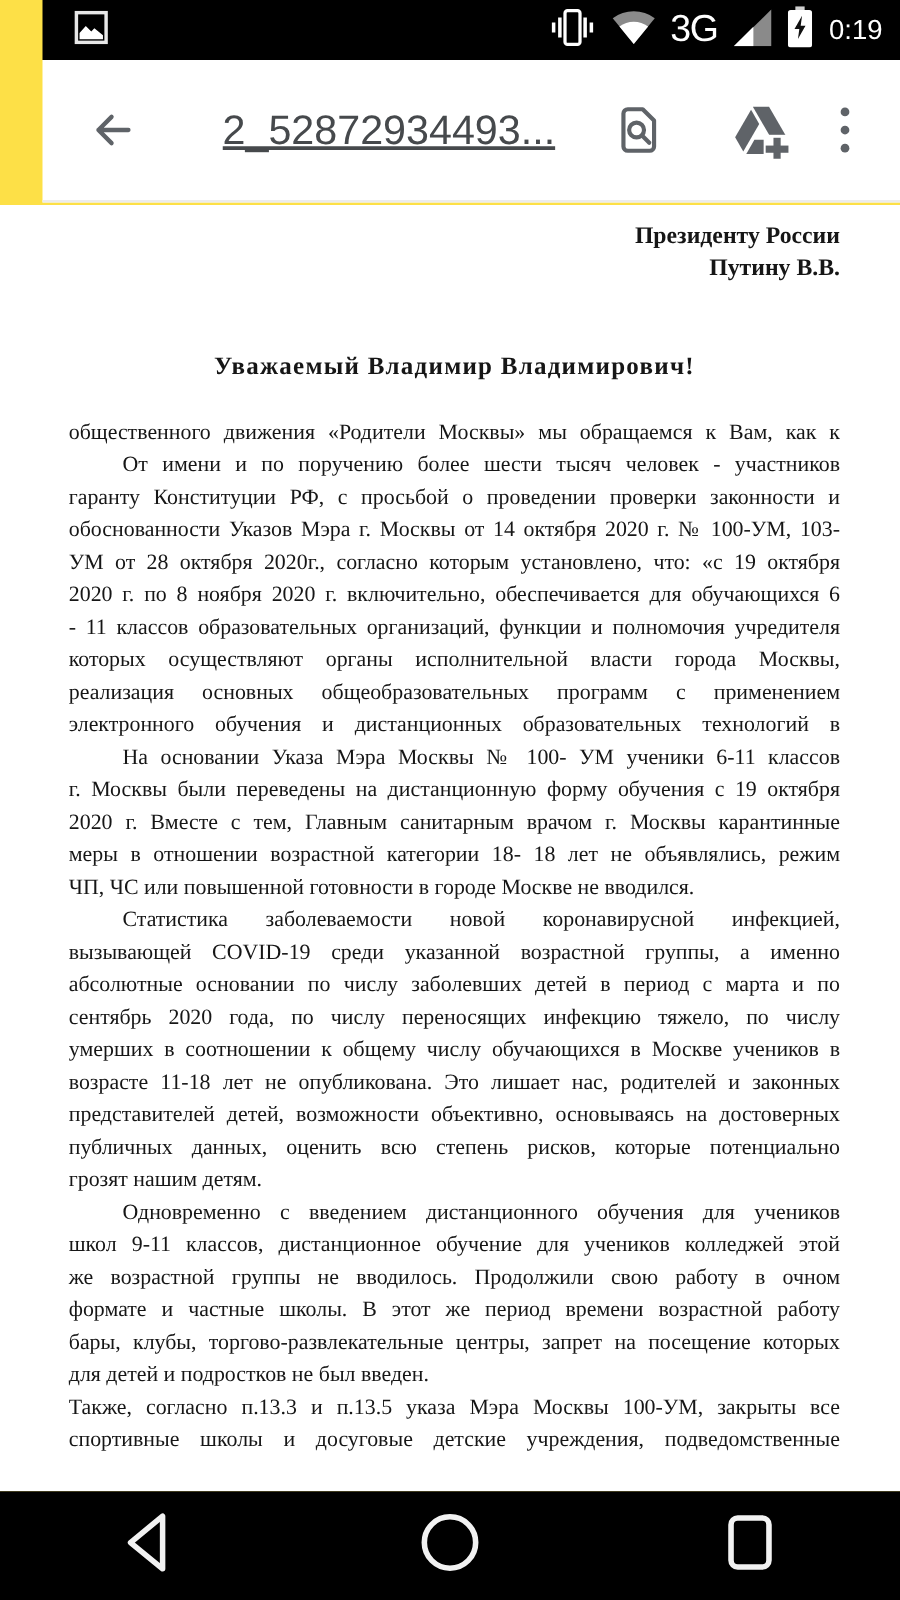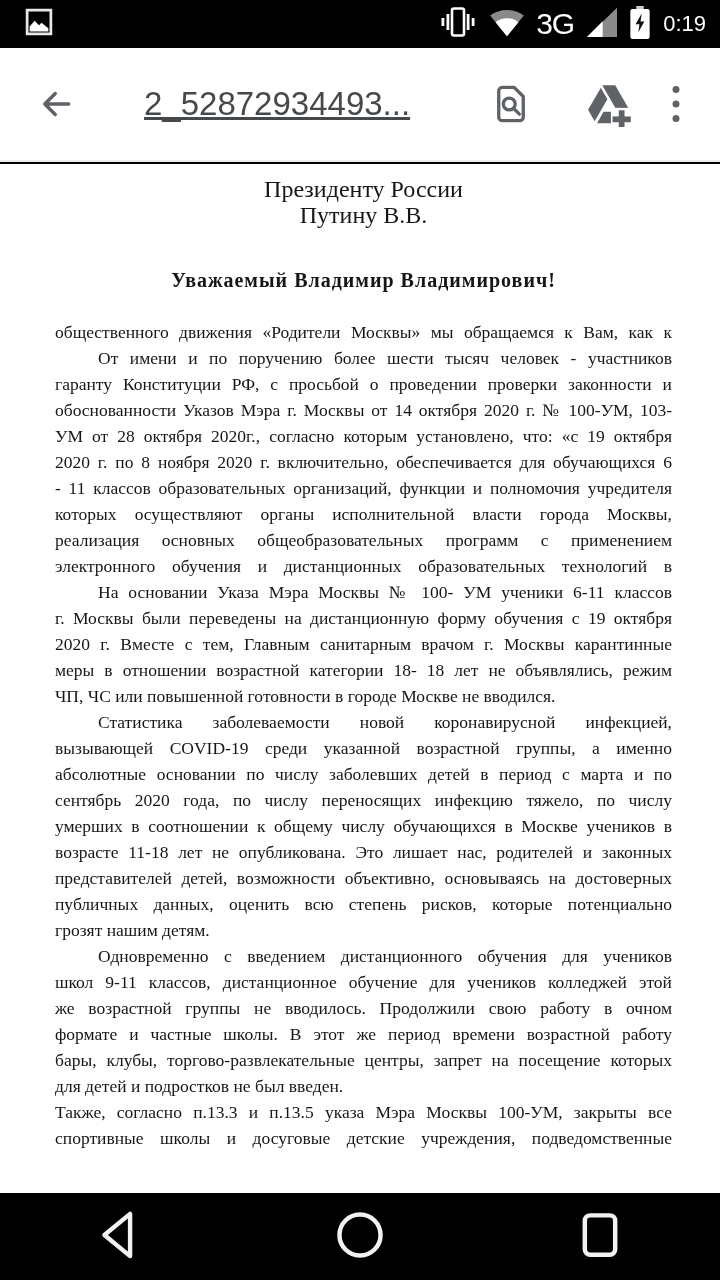--- a/index.html
+++ b/index.html
@@ -1,18 +1,18 @@
 <!DOCTYPE html>
 <html><head>
 <meta charset="utf-8">
 <style>
   * { margin:0; padding:0; box-sizing:border-box; }
   html,body { background:#2a2a2a; }
-  .screen { width:720px; height:1280px; position:relative; background:#000000; overflow:hidden;
-            font-family:"Liberation Sans", sans-serif; margin:0 auto; }
+  .screen { width:720px; height:1280px; position:relative; background:#fde047; overflow:hidden;
+            font-family:"Liberation Sans", sans-serif; margin:0 auto;padding-left:34px; }
 
   
   .statusbar { height:48px; background:#000; display:flex; align-items:center;
                justify-content:space-between; padding:0 14px; }
   .sb-left { display:flex; align-items:center; padding-left:10px; }
   .sb-right { display:flex; align-items:center; gap:11px; }
   .sb-net { color:#fff; font-size:30px; line-height:48px; letter-spacing:-1px; }
   .sb-time { color:#fff; font-size:22px; line-height:48px; margin-left:2px; }
 
   
@@ -22,23 +22,23 @@
   .tb-title { flex:1 1 auto; margin-left:70px; font-size:33px; color:#46494c;
               white-space:nowrap; overflow:hidden;text-decoration:underline; }
   .tb-right { display:flex; align-items:center; flex:0 0 auto; }
   .tb-find { width:42px; height:42px; margin-right:54px; cursor:pointer; }
   .tb-drive { width:46px; height:46px; margin-right:36px; cursor:pointer; }
   .tb-menu { width:16px; height:42px; margin-right:36px; cursor:pointer; }
 
   
   .doc { position:absolute; top:164px; left:0; right:0; bottom:87px; background:#fff; overflow:hidden; }
   .page { padding:12px 48px 0 55px; font-family:"Liberation Serif","DejaVu Serif",serif; color:#161616; }
-  .recipient { text-align:center; font-weight:normal; font-size:24px; line-height:26px; }
+  .recipient { text-align:right; font-weight:bold; font-size:19px; line-height:26px; }
   .greeting { text-align:center; font-weight:bold; font-size:20px; letter-spacing:1px;
-              line-height:26px; margin-top:39px; }
+              line-height:26px; margin-top:52px; }
   .letter-body { margin-top:26px; font-size:17.5px; line-height:26px; }
   .line { text-align:justify; text-justify:inter-word; min-height:26px; }
   .line.j { text-align-last:justify; }
   .line.ind { text-indent:43px; }
 
   
   .navbar { position:absolute; left:0; right:0; bottom:0; height:87px; background:#000;
             display:flex; align-items:center; }
   .nav-btn { flex:1 1 0; display:flex; align-items:center; justify-content:center; cursor:pointer; }
 </style>

